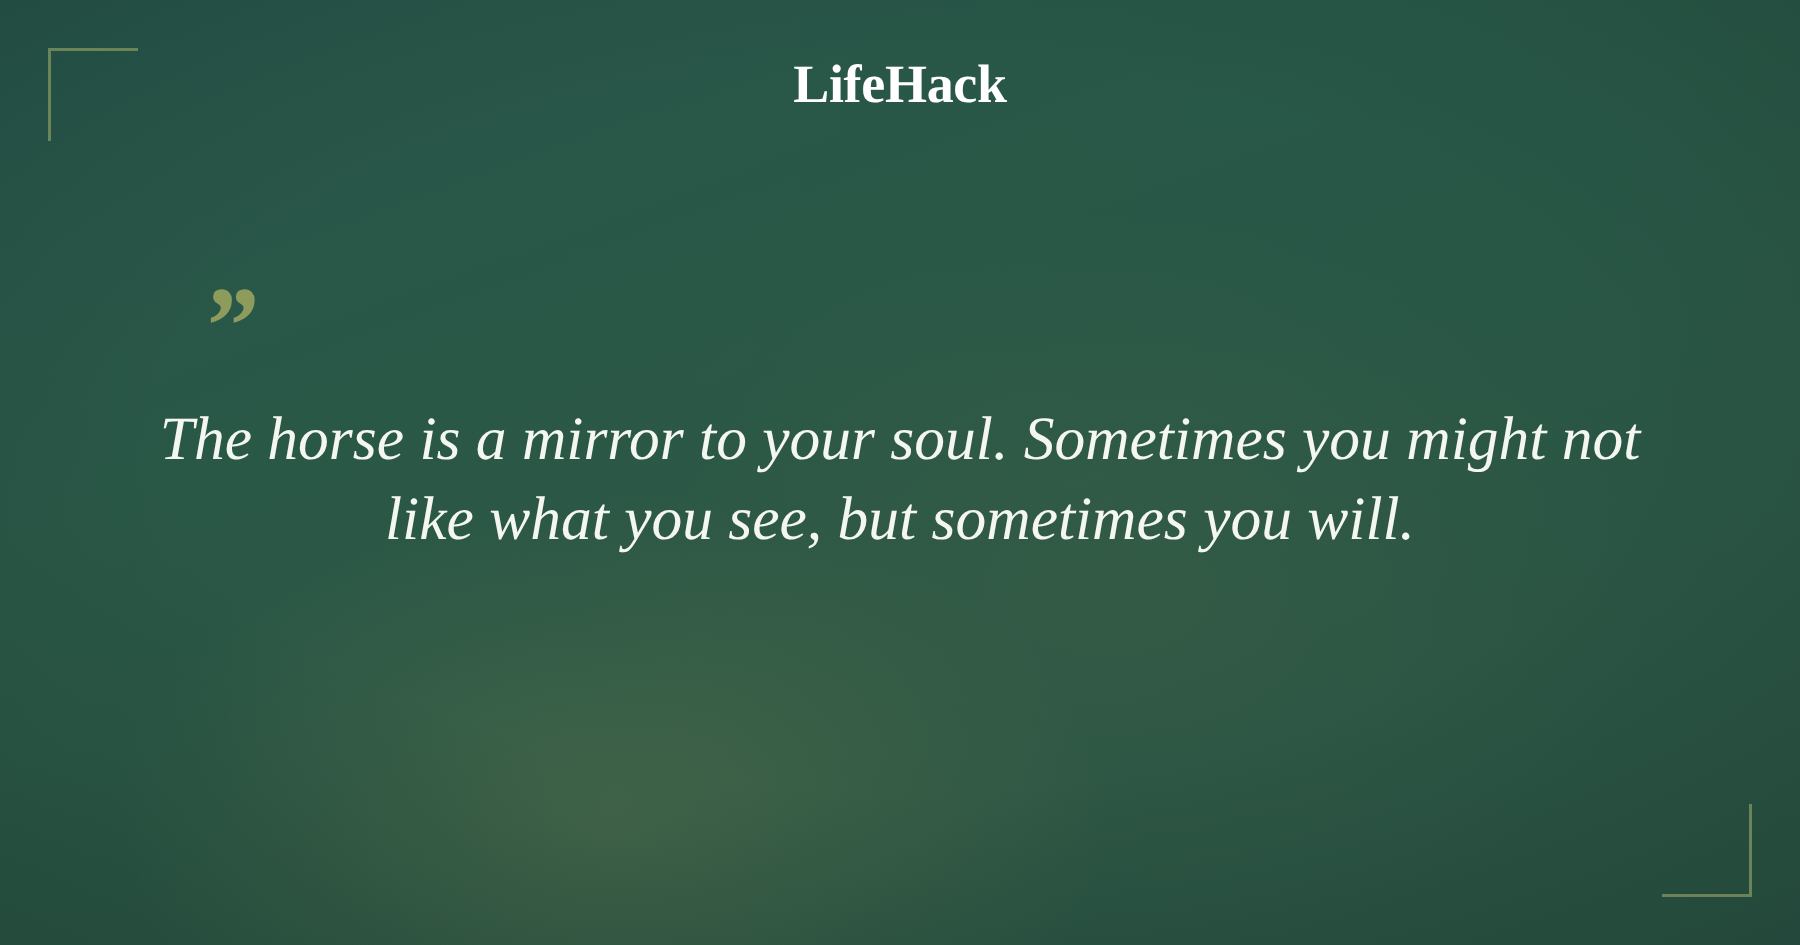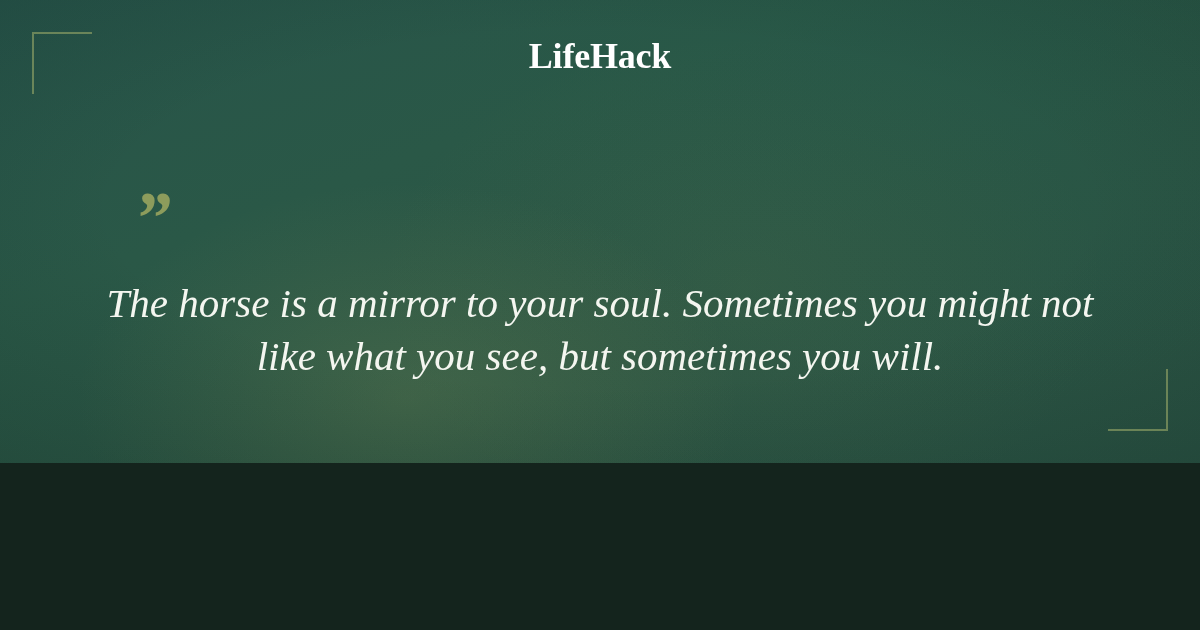--- a/index.html
+++ b/index.html
@@ -4,21 +4,21 @@
 <style>
   html, body {
     margin: 0;
     padding: 0;
     background: #14241d;
   }
 
   .card {
     position: relative;
     width: 1200px;
-    height: 463px;
+    height: 630px;
     overflow: hidden;
     background-color: #2a5545;
     background-image:
       radial-gradient(ellipse 460px 300px at 34% 86%, rgba(150,160,90,0.20) 0%, rgba(140,150,85,0.10) 38%, rgba(42,85,69,0) 72%),
       radial-gradient(ellipse 520px 360px at 62% 62%, rgba(120,140,80,0.10) 0%, rgba(42,85,69,0) 70%),
       radial-gradient(ellipse 700px 480px at 78% 14%, rgba(38,88,72,0.55) 0%, rgba(42,85,69,0) 72%),
       linear-gradient(160deg, #27544a 0%, #2a5847 34%, #2b5544 62%, #2a5243 100%);
     font-family: "Liberation Serif", "DejaVu Serif", serif;
     -webkit-font-smoothing: antialiased;
   }
@@ -82,21 +82,21 @@
     font-size: 74px;
     font-style: italic;
     font-weight: 700;
     line-height: 0.62;
     height: 46px;
     padding-left: 44px;
     letter-spacing: 1px;
     user-select: none;
   }
   .quote-text {
-    margin-top: 35px;
+    margin-top: 24px;
     color: #f4f6f0;
     font-family: "Liberation Serif", "DejaVu Serif", serif;
     font-style: italic;
     font-size: 41px;
     font-weight: 400;
     line-height: 1.30;
     text-align: center;
     padding: 0 8px;
   }
 </style>

